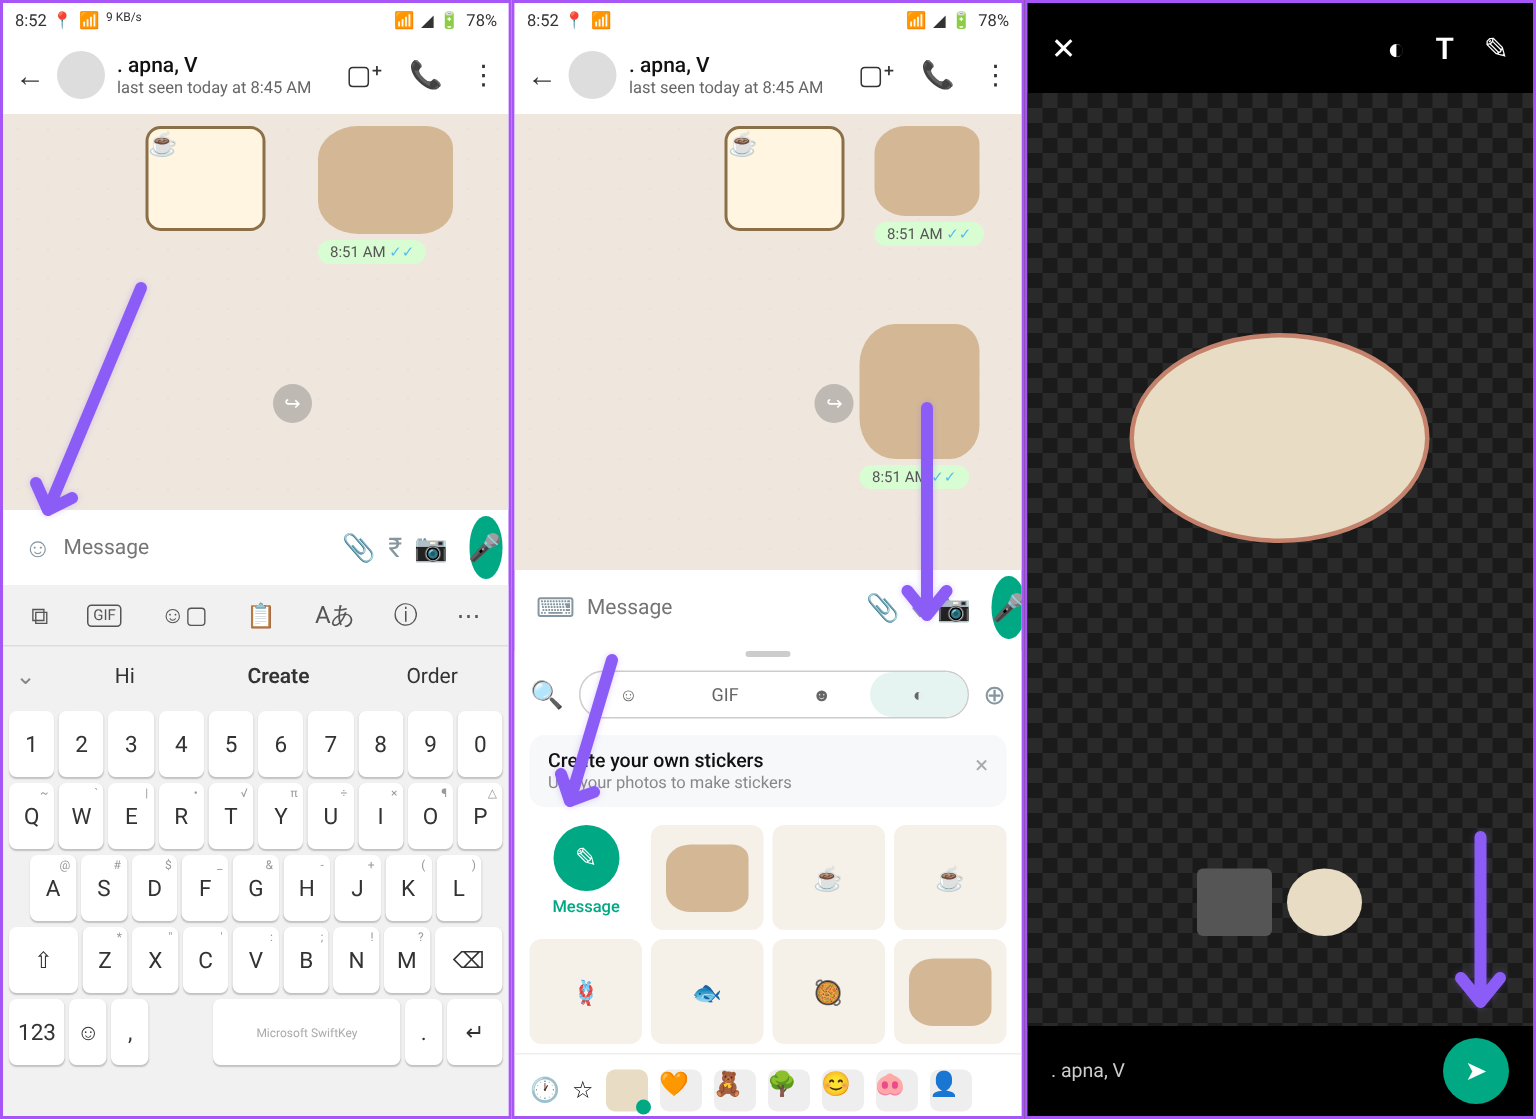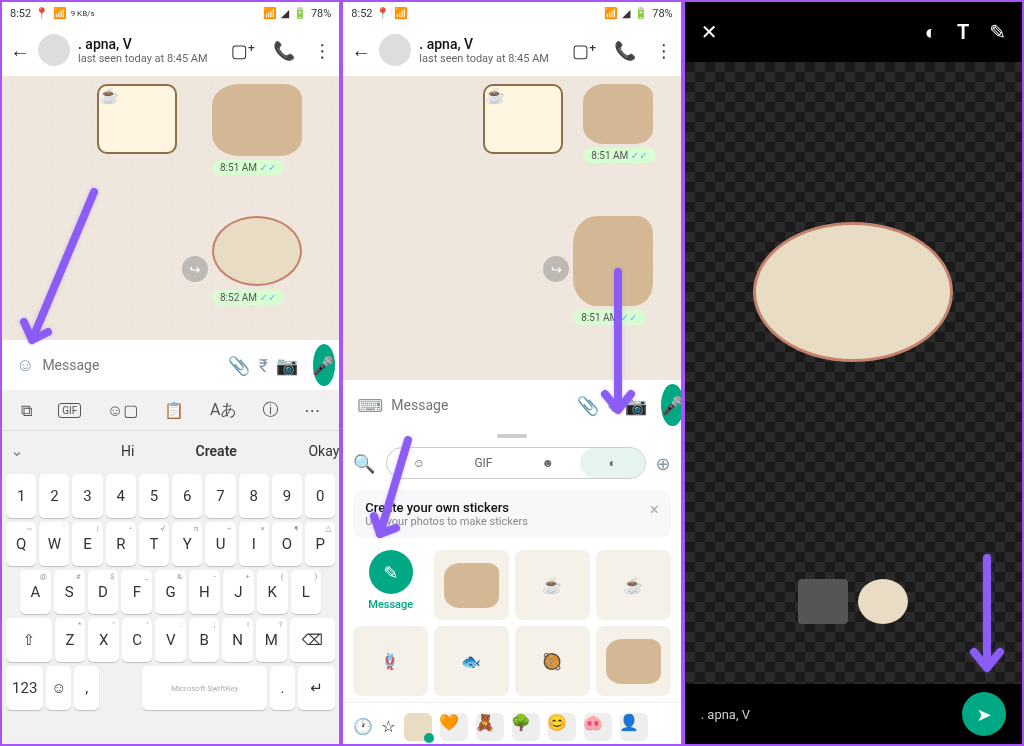--- a/index.html
+++ b/index.html
@@ -1,19 +1,19 @@
 <!DOCTYPE html>
 <html><head>
 <meta charset="utf-8">
 <style>
 * { margin: 0; padding: 0; box-sizing: border-box; font-family: Roboto, Arial, sans-serif; }
 body { background: #fff; display: flex; width: 1024px; height: 746px; }
 .panel { width: 341.33px; height: 746px; border: 2px solid #a855f7; position: relative; overflow: hidden; }
 .status-bar { height: 22px; background: #fff; display: flex; align-items: center; justify-content: space-between; padding: 0 8px; font-size: 11px; color: #333; }
-.status-left, .status-right { display: flex; align-items: center; gap: 4px; }
+.status-left, .status-right { display: flex; gap: 4px; }
 .chat-header { height: 52px; background: #fff; display: flex; align-items: center; padding: 0 8px; gap: 8px; }
 .back-arrow { font-size: 20px; color: #333; }
 .avatar-small { width: 32px; height: 32px; border-radius: 50%; background: #ddd; }
 .chat-title-block { flex: 1; }
 .chat-title { font-size: 14px; font-weight: 500; color: #111; }
 .chat-sub { font-size: 11px; color: #666; }
 .header-icons { display: flex; gap: 18px; color: #333; font-size: 18px; }
 .chat-bg { background: #efe7de; background-image: radial-gradient(circle, rgba(0,0,0,0.02) 1px, transparent 1px); background-size: 20px 20px; position: relative; }
 .panel1-chat { height: 264px; }
 .panel2-chat { height: 304px; }
@@ -26,21 +26,21 @@
 .forward-circle { width: 26px; height: 26px; background: rgba(100,100,100,0.35); border-radius: 50%; display: flex; align-items: center; justify-content: center; color: #fff; font-size: 13px; position: absolute; }
 .input-bar { height: 50px; display: flex; align-items: center; padding: 0 6px; gap: 6px; }
 .input-pill { flex: 1; background: #fff; border-radius: 24px; height: 42px; display: flex; align-items: center; padding: 0 8px; gap: 8px; }
 .input-pill input { border: none; flex: 1; font-size: 14px; outline: none; background: transparent; }
 .mic-btn { width: 42px; height: 42px; background: #00a884; border-radius: 50%; display: flex; align-items: center; justify-content: center; color: #fff; font-size: 18px; }
 .icon-gray { color: #8696a0; font-size: 18px; }
 .kbd-toolbar { height: 40px; background: #f1f1f1; display: flex; align-items: center; justify-content: space-around; padding: 0 6px; }
 .kbd-toolbar span { font-size: 16px; color: #555; }
 .suggestions { height: 40px; background: #f1f1f1; display: flex; align-items: center; border-top: 1px solid #ddd; }
 .sugg-arrow { width: 30px; text-align: center; color: #888; }
-.sugg-item { flex: 1; text-align: right; font-size: 14px; color: #333; }
+.sugg-item { flex: 1; text-align: center; font-size: 14px; color: #333; }
 .sugg-item.bold { font-weight: 600; }
 .kbd-rows { background: #f1f1f1; height: 276px; padding: 4px; }
 .krow { display: flex; gap: 3px; margin-bottom: 4px; justify-content: center; }
 .kkey { background: #fff; border-radius: 5px; height: 44px; flex: 1; display: flex; flex-direction: column; align-items: center; justify-content: center; font-size: 15px; color: #333; box-shadow: 0 1px 1px rgba(0,0,0,0.2); position: relative; }
 .kkey .sup { font-size: 8px; position: absolute; top: 2px; right: 4px; color: #999; }
 .kkey.wide { flex: 1.5; }
 .kkey.space { flex: 5; margin-left: 40px; }
 .sticker-panel { background: #fff; height: 370px; }
 .tabs-row { height: 42px; display: flex; align-items: center; padding: 0 10px; gap: 10px; }
 .tab-group { display: flex; border: 1px solid #ccc; border-radius: 20px; overflow: hidden; flex: 1; height: 32px; }
@@ -103,21 +103,20 @@
       <span>📞</span>
       <span>⋮</span>
     </div>
   </div>
   <div class="chat-bg panel1-chat">
     <div class="sticker-msg" style="left:95px;top:8px">
         <div class="sticker-shape">☕</div>
       </div>
     <div class="sticker-msg" style="left:210px;top:8px"><div class="cat-shape"></div><div class="timestamp"><span>8:51 AM</span> <span class="checks">✓✓</span></div></div>
     <div class="forward-circle" style="left:180px;top:180px">↪</div>
-    <div class="sticker-msg" style="left:210px;top:140px"><div class="round-shape"></div><div class="timestamp"><span>8:52 AM</span> <span class="checks">✓✓</span></div></div>
   </div>
   <div class="input-bar">
     <div class="input-pill">
       <span class="icon-gray">☺</span>
       <input placeholder="Message" style="">
       <span class="icon-gray">📎</span>
       <span class="icon-gray">₹</span>
       <span class="icon-gray">📷</span>
     </div>
     <div class="mic-btn">🎤</div>
@@ -128,21 +127,21 @@
     <span>☺▢</span>
     <span>📋</span>
     <span>Aあ</span>
     <span>ⓘ</span>
     <span>⋯</span>
   </div>
   <div class="suggestions">
     <div class="sugg-arrow">⌄</div>
     <div class="sugg-item">Hi</div>
     <div class="sugg-item bold">Create</div>
-    <div class="sugg-item">Okay</div>
+    <div class="sugg-item">Order</div>
   </div>
   <div class="kbd-rows">
     <div class="krow" id="krow-num">
         <div class="kkey">1</div>
         <div class="kkey">2</div>
         <div class="kkey">3</div>
         <div class="kkey">4</div>
         <div class="kkey">5</div>
         <div class="kkey">6</div>
         <div class="kkey">7</div>

